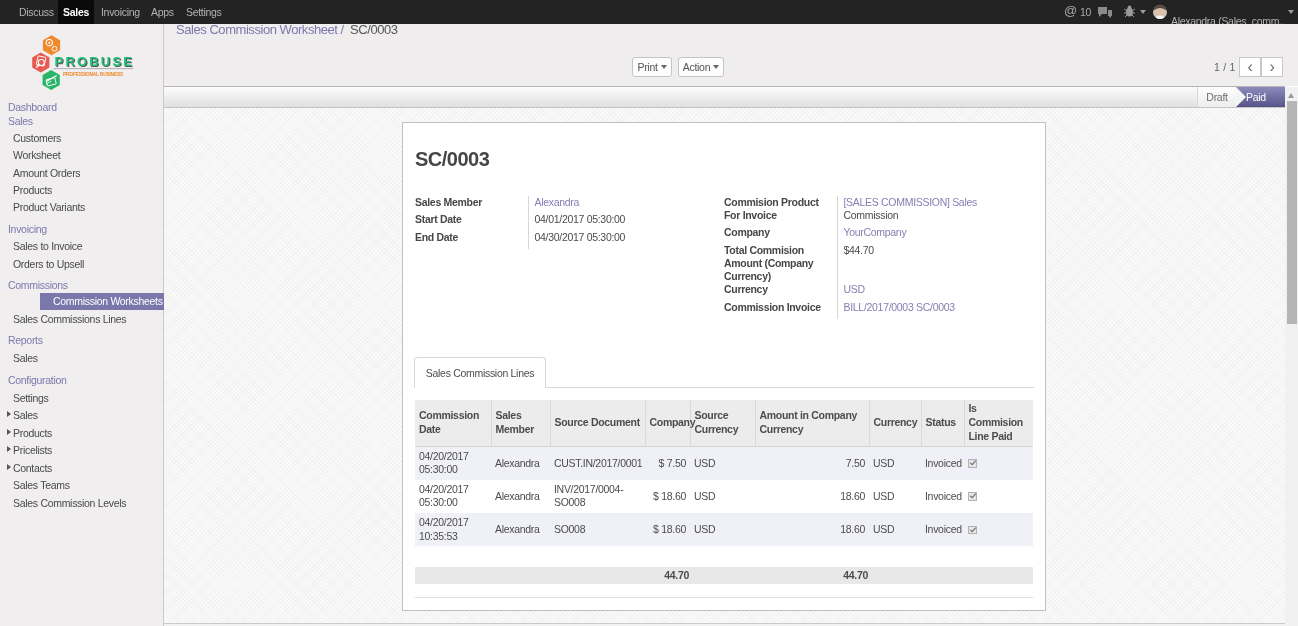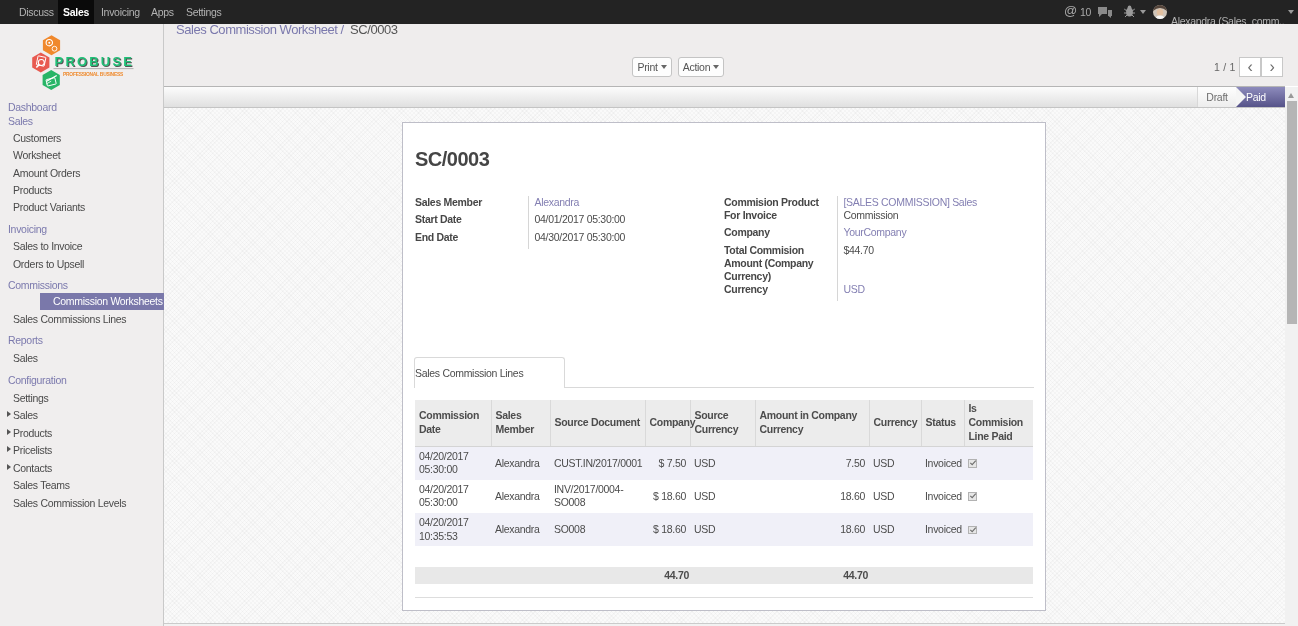--- a/index.html
+++ b/index.html
@@ -53,21 +53,21 @@
 .fgroup { position:absolute; border-collapse:collapse; }
 .fgroup td { vertical-align:top; line-height:13px; padding:0 0 4.8px 0; }
 .fgroup td.lbl { font-weight:bold; color:#474747; width:113px; }
 .fgroup td.val { border-left:1px solid #d6d6d6; padding-left:6px; }
 .lnk { color:#837fb2; }
 .cb { display:inline-block; width:8.5px; height:8.5px; border:1px solid #b2b2b2; background:#e6e6e6; position:relative; vertical-align:-1px; }
 .cb svg { position:absolute; left:0px; top:-1px; }
 
 
 #tabs { position:absolute; left:414px; top:357px; width:620px; height:31px; border-bottom:1px solid #d9d9d9; }
-#tab1 { position:absolute; left:0; top:0; height:31px; width:151px; background:#fff; border:1px solid #d9d9d9; border-bottom:none; border-radius:3px 3px 0 0; line-height:30px; color:#4c4c4c; }
+#tab1 { position:absolute; left:0; top:0; height:31px; width:132px; background:#fff; border:1px solid #d9d9d9; border-bottom:none; border-radius:3px 3px 0 0; text-align:center; line-height:30px; color:#4c4c4c; }
 
 
 #list { position:absolute; left:415px; top:400px; width:618px; border-collapse:collapse; table-layout:fixed; }
 #list th { background:#ececec; font-weight:bold; color:#4c4c4c; text-align:left; vertical-align:middle; border-right:1px solid #d9d9d9; border-bottom:1px solid #d4d4d4; padding:2px 4px; line-height:13.9px; height:45px; }
 #list td { vertical-align:middle; line-height:13.3px; padding:2px 4px; }
 #list tr.r1, #list tr.r3 { background:#f0f0f8; }
 #list tr.r1 td, #list tr.r2 td, #list tr.r3 td { height:33.4px; }
 #list tr.blank td { height:20.2px; background:#fff; }
 #list tr.foot td { height:16px; background:#e8e8e8; font-weight:bold; padding-right:1px; }
 #list .num { text-align:right;margin-top:12px; }
@@ -213,20 +213,24 @@
         <td class="val"><span class="lnk">YourCompany</span></td>
       </tr>
   <tr>
         <td class="lbl" style="padding-bottom:0;">Total Commision Amount (Company Currency)</td>
         <td class="val" style="padding-bottom:0;">$44.70</td>
       </tr>
   <tr>
         <td class="lbl">Currency</td>
         <td class="val"><span class="lnk">USD</span></td>
       </tr>
+  <tr>
+        <td class="lbl">Commission Invoice</td>
+        <td class="val"><span class="lnk">BILL/2017/0003 SC/0003</span></td>
+      </tr>
 </tbody>
   </table>
 
 <div id="tabs">
     <div id="tab1">Sales Commission Lines</div>
   </div>
 
 <table id="list">
   <colgroup>
     <col style="width:76px">

